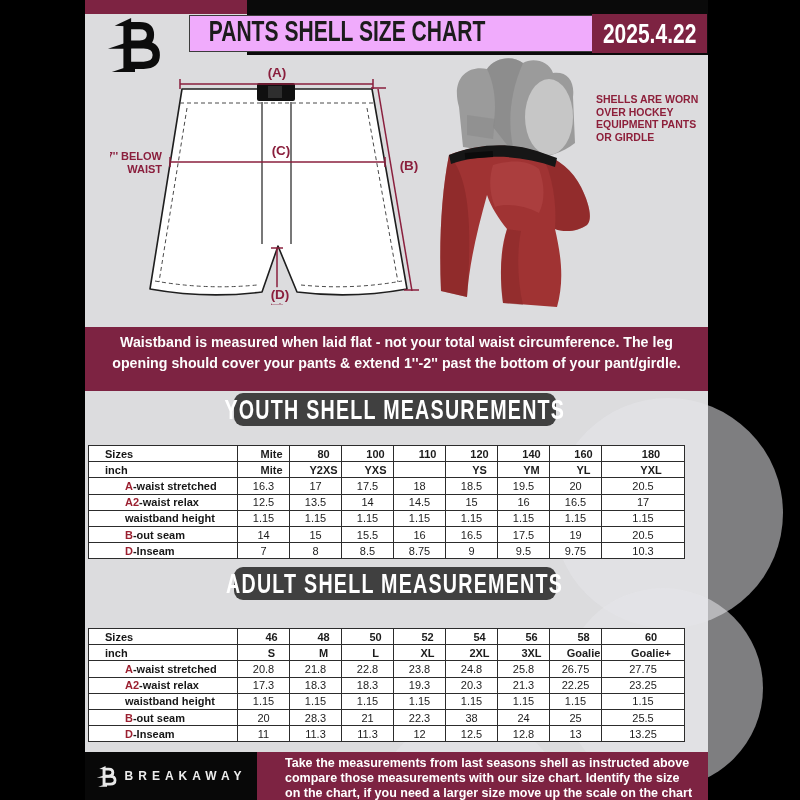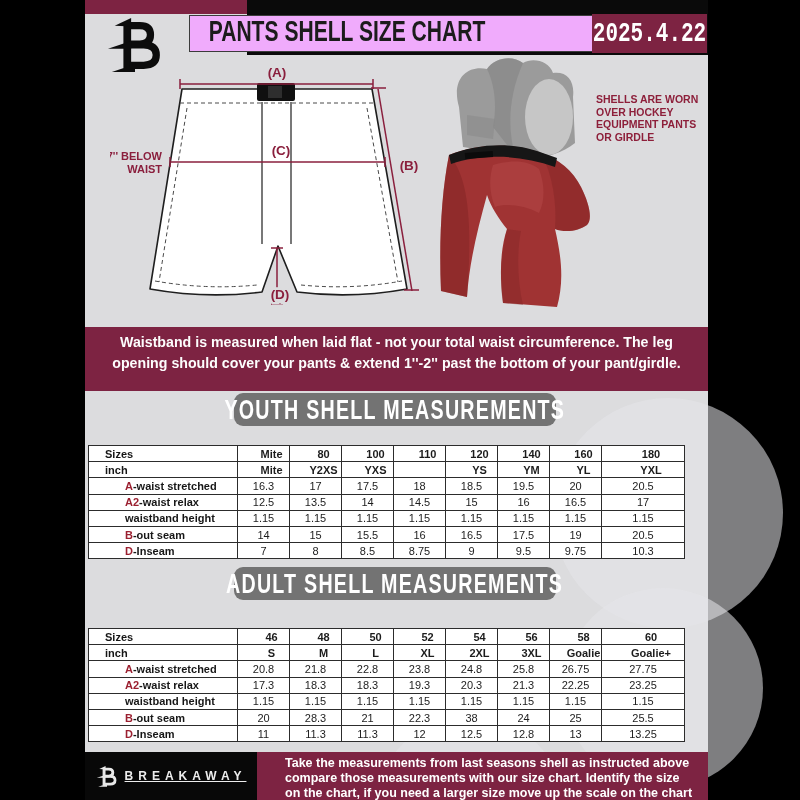--- a/index.html
+++ b/index.html
@@ -13,51 +13,51 @@
   #wm2{left:478px;top:588px;width:200px;height:200px;}
   #wm3{left:290px;top:716px;width:190px;height:190px;}
 
   .stripe{left:0;top:0;width:162px;height:14px;background:#7d2342;}
   .headerbar{left:162px;top:0;width:461px;height:55px;background:#0a0a0a;}
   .titlebar{left:104px;top:15px;width:438px;height:37px;background:#f0abfc;
             border:1px solid #3c3c3c;box-sizing:border-box;display:flex;align-items:flex-start;}
   .titlebar span{font-size:27px;font-weight:bold;color:#1c1c1c;white-space:nowrap;
             transform:scale(0.78,1.06);transform-origin:0 50%;padding-left:24px;}
   .datebox{left:507px;top:14px;width:115px;height:39px;background:#7d2342;
-           display:flex;align-items:center;justify-content:center;font-family:Liberation Mono, monospace;}
+           display:flex;align-items:center;justify-content:center;}
   .datebox span{color:#fff;font-size:25px;font-weight:bold;white-space:nowrap;
            transform:scale(0.84,1.1);}
   .logo-svg{left:20px;top:15px;width:60px;height:58px;}
   .diagram-svg{left:25px;top:58px;width:340px;height:258px;}
   .photo-svg{left:352px;top:55px;width:170px;height:260px;}
   .photo-caption{left:511px;top:93px;width:112px;color:#8d1f3a;font-size:10.5px;
                  font-weight:bold;line-height:12.5px;}
   .info-banner{left:0;top:327px;width:623px;height:64px;background:#7d2342;color:#fdfdfd;
                text-align:center;font-size:14.2px;font-weight:bold;line-height:21px;
                padding-top:5px;box-sizing:border-box;}
-  .section-banner{left:149px;width:322px;height:33px;background:#737373;border-radius:9px;
+  .section-banner{left:149px;width:322px;height:33px;background:#404040;border-radius:9px;
                color:#fff;display:flex;align-items:center;justify-content:center;}
   #youth-banner{top:393px;} #adult-banner{top:567px;}
   .section-banner span{font-size:24px;font-weight:bold;letter-spacing:1.5px;
                white-space:nowrap;transform:scale(0.82,1.12);}
   .unit{left:0;width:623px;text-align:center;font-size:14px;color:#333;margin-top:38px;}
   #youth-unit{top:427px;} #adult-unit{top:606px;}
 
   .size-table{position:absolute;left:3px;border-collapse:collapse;background:#fff;
               table-layout:fixed;width:596px;}
   #youth-table{top:445px;} #adult-table{top:628px;}
   .size-table td{border:1.6px solid #2c2c2c;height:15.2px;text-align:center;font-size:11px;
               color:#1c1c1c;padding:0;font-weight:normal;}
   .size-table td.lbl{text-align:left;padding-left:36px;font-weight:bold;color:#161616;}
   .size-table tr.hdr td{font-weight:bold;padding-left:16px;}
   .pfx{color:#9b2030;}
 
   .footer-black{left:0;top:752px;width:172px;height:48px;background:#080808;
               display:flex;align-items:center;justify-content:center;gap:7px;}
-  .brand-text{color:#ededed;font-size:12px;font-weight:bold;letter-spacing:5px;text-decoration:underline;}
+  .brand-text{color:#ededed;font-size:12px;font-weight:bold;letter-spacing:5px;}
   .footer-maroon{left:172px;top:752px;width:451px;height:48px;background:#7d2342;color:#fff;
               font-size:12.5px;font-weight:bold;line-height:15px;padding:4px 0 0 28px;
               box-sizing:border-box;}
   svg text{font-family:"Liberation Sans",sans-serif;}
 </style>
 </head>
 <body>
 
 <div class="canvas">
   <div class="page">

